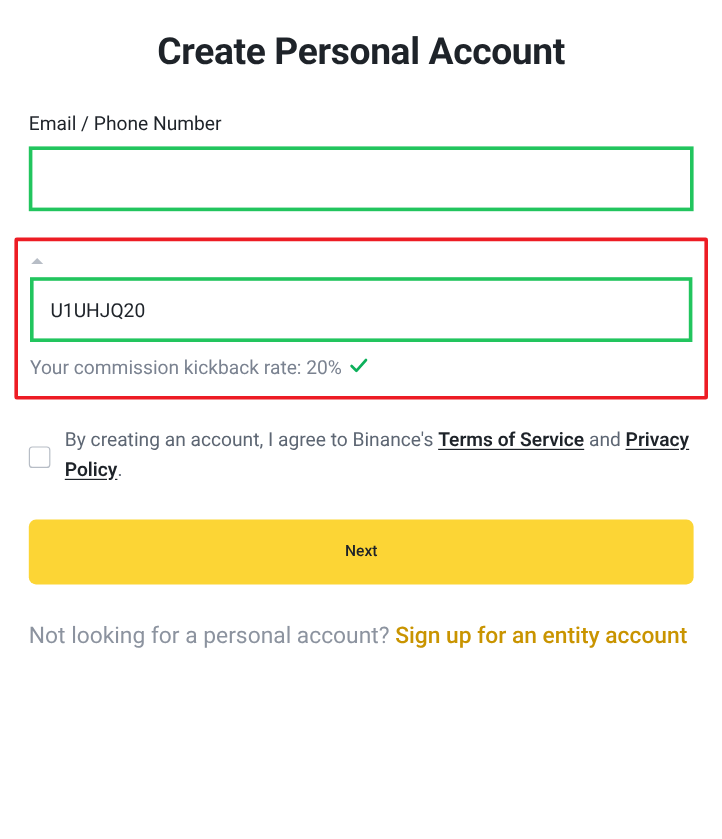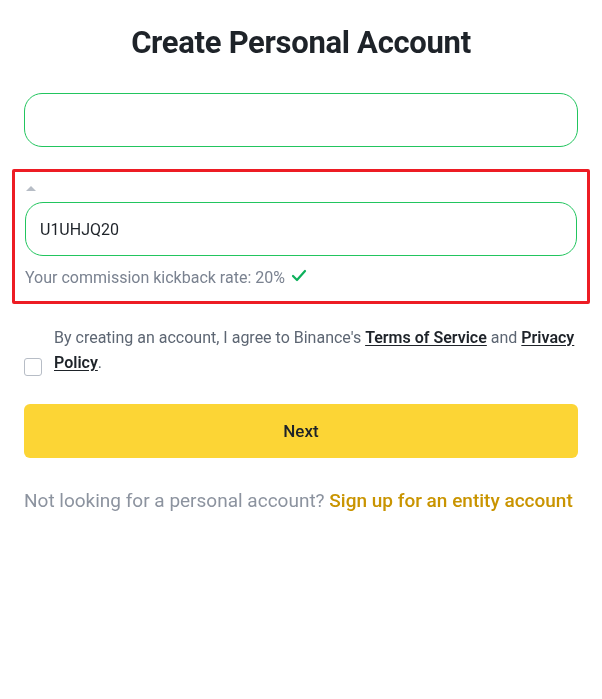--- a/index.html
+++ b/index.html
@@ -30,22 +30,22 @@
       font-size: 16px;
       color: #1e2329;
       margin-bottom: 10px;
       display: flex;
       align-items: center;
       gap: 6px;
     }
     .text-input {
       width: 100%;
       height: 54px;
-      border: 1px solid #22c55e;
-      border-radius: 18px;
+      border: 3px solid #22c55e;
+      border-radius: 0;
       padding: 0 14px;
       font-size: 16px;
       color: #1e2329;
       outline: none;
       font-family: inherit;
     }
     .referral-box {
       border: 3px solid #ed1c24;
       border-radius: 2px;
       padding: 12px 10px 14px 10px;
@@ -74,21 +74,21 @@
       align-items: flex-start;
       gap: 6px;
     }
     .check-icon {
       color: #0db05b;
       display: inline-flex;
       align-items: center;
     }
     .consent-row {
       display: flex;
-      align-items: flex-end;
+      align-items: center;
       gap: 12px;
       margin-top: 8px;
       margin-bottom: 28px;
     }
     .checkbox {
       width: 18px;
       height: 18px;
       border: 1px solid #b7bdc6;
       border-radius: 3px;
       flex-shrink: 0;
@@ -107,21 +107,21 @@
       text-decoration: underline;
       text-underline-offset: 2px;
       cursor: pointer;
     }
     .next-button {
       width: 100%;
       height: 54px;
       background: #fcd535;
       border: none;
       border-radius: 6px;
-      font-size: 17px;
+      font-size: 13px;
       font-weight: 500;
       color: #1e2329;
       cursor: pointer;
       margin-bottom: 28px;
       font-family: inherit;
     }
     .footer-row {
       font-size: 19px;
       color: #8c939f;
       line-height: 1.55;
@@ -133,20 +133,21 @@
     }
   </style>
 </head>
 <body>
 
 
 
 <h1 class="page-title">Create Personal Account</h1>
 
 <div class="field-group">
+  <div class="field-label">Email / Phone Number</div>
   <input type="text" class="text-input" value="" style="">
 </div>
 
 <div class="referral-box">
   <div class="referral-label">
     <span class="caret">
       <svg width="12" height="8" viewBox="0 0 12 8">
           <path d="M1 7 L6 2 L11 7 Z" fill="#b7bdc6"></path>
         </svg>
     </span>

